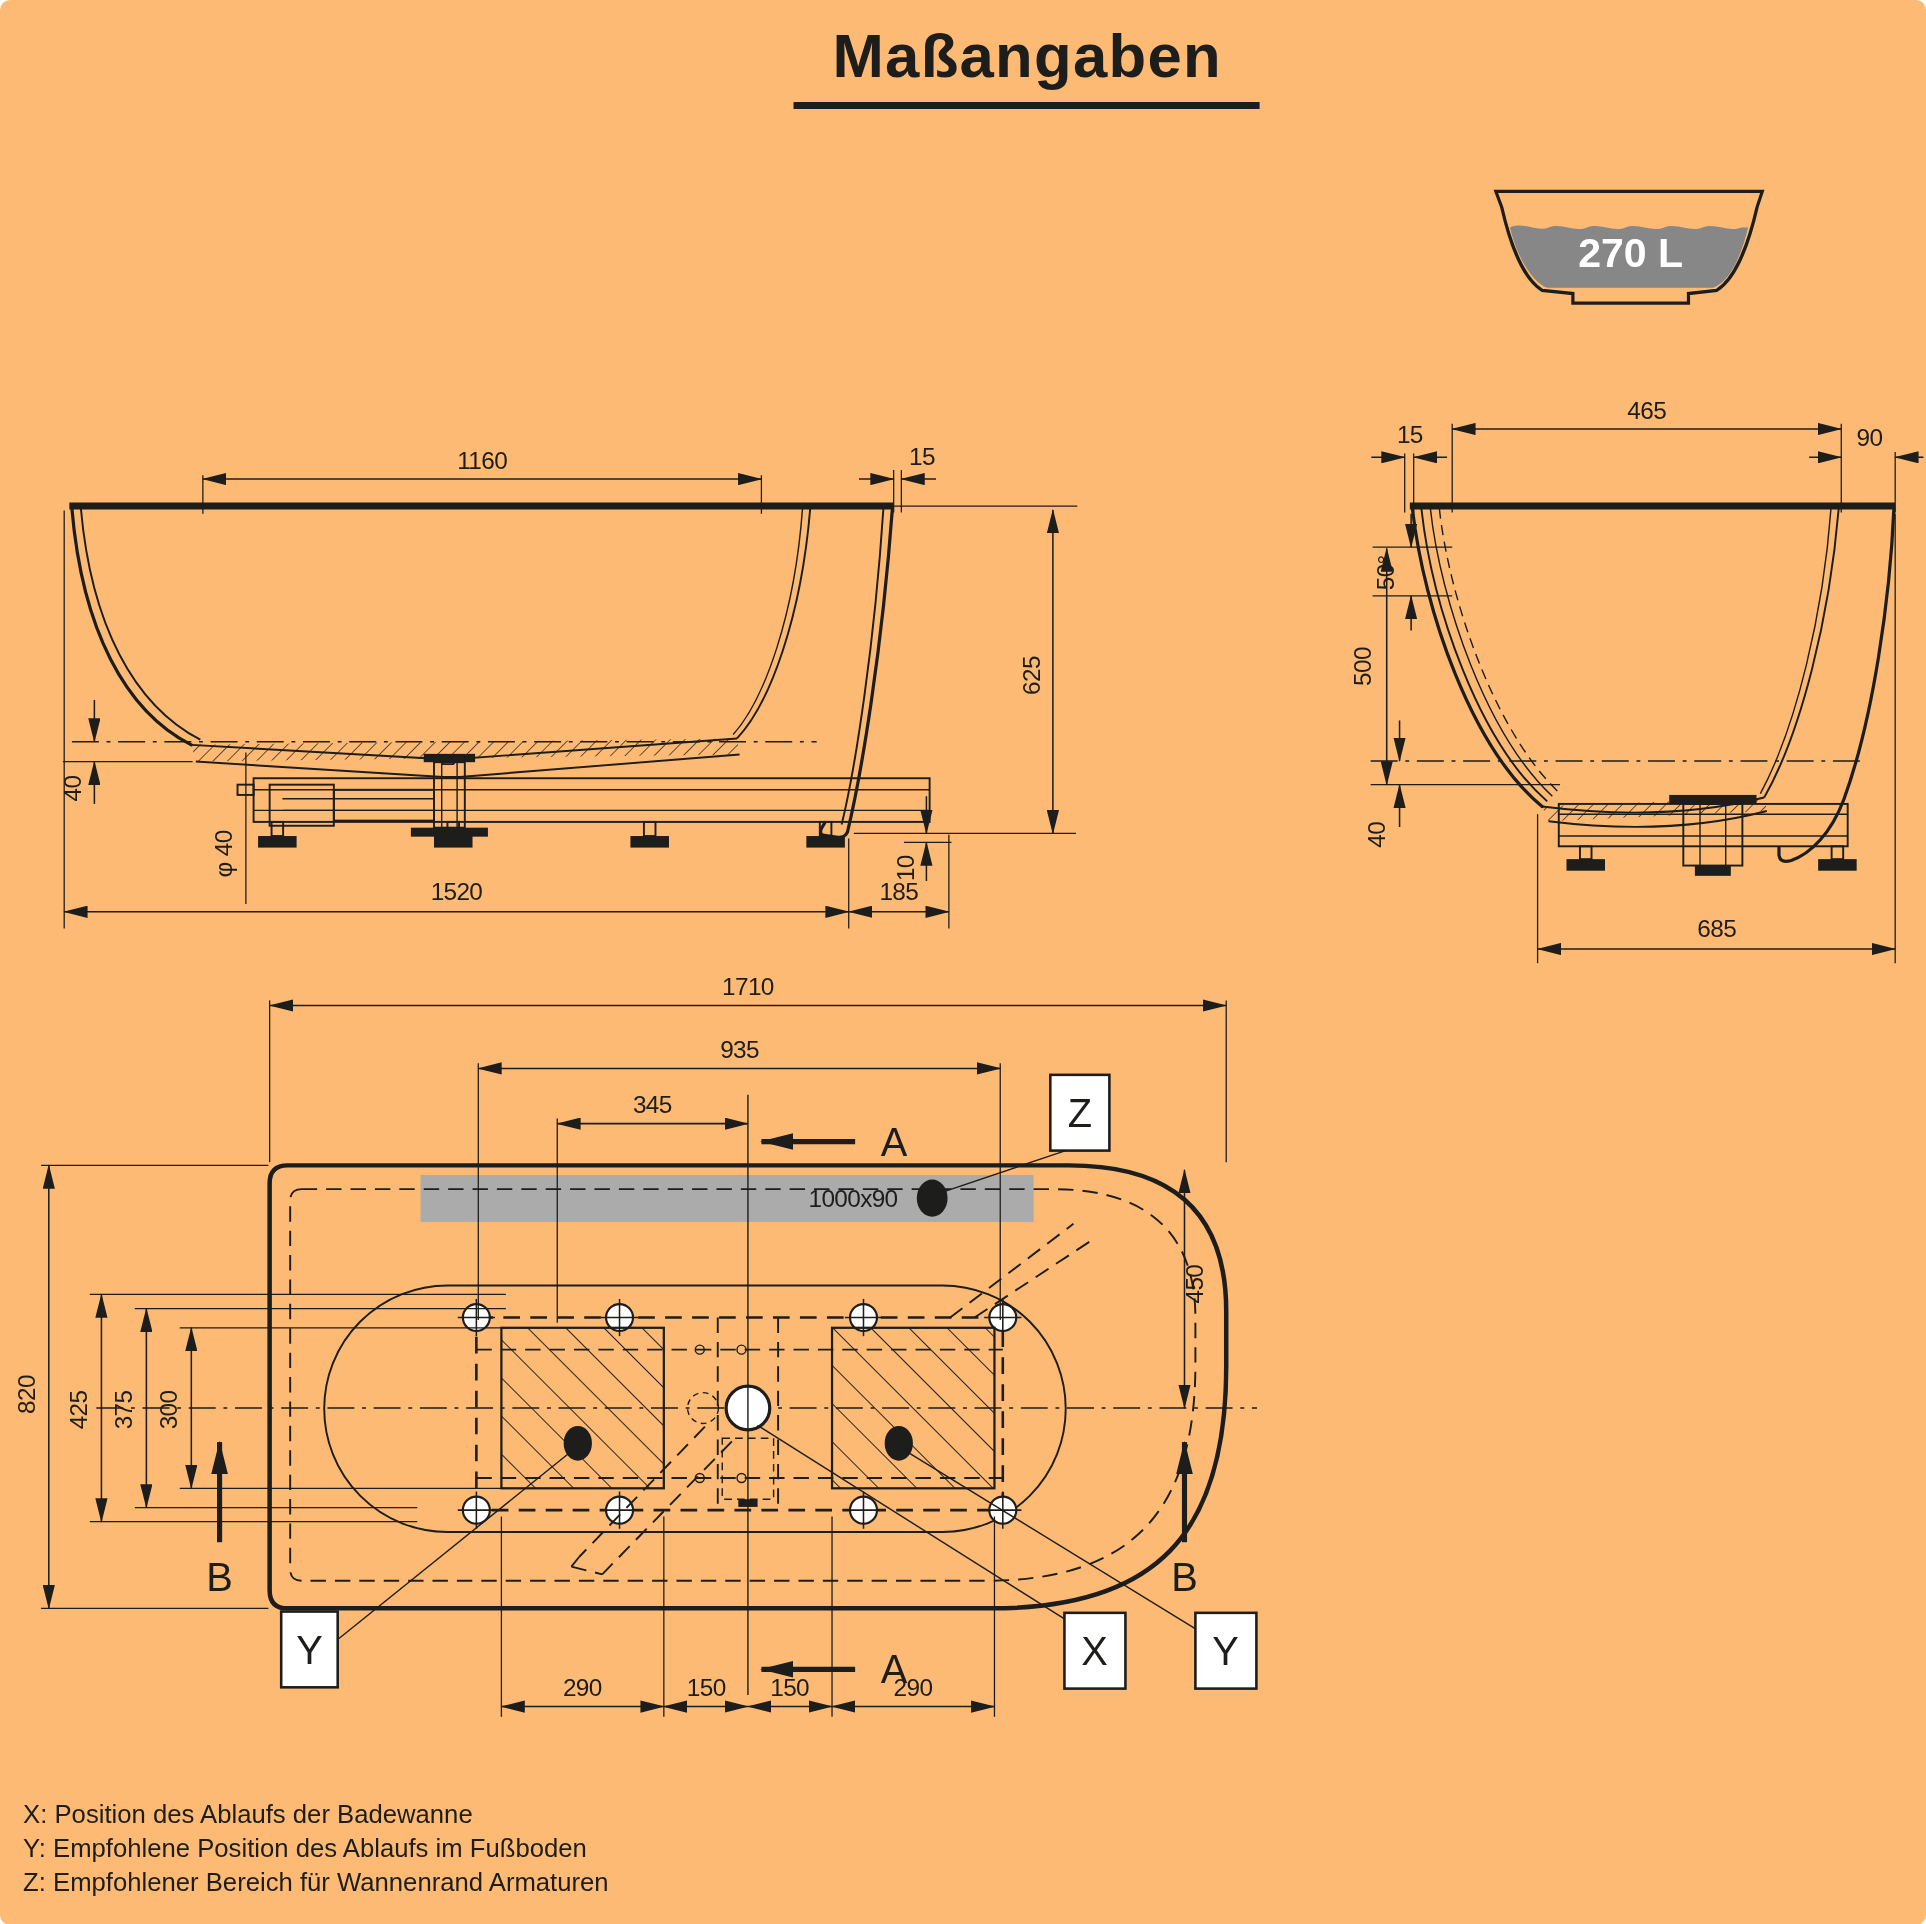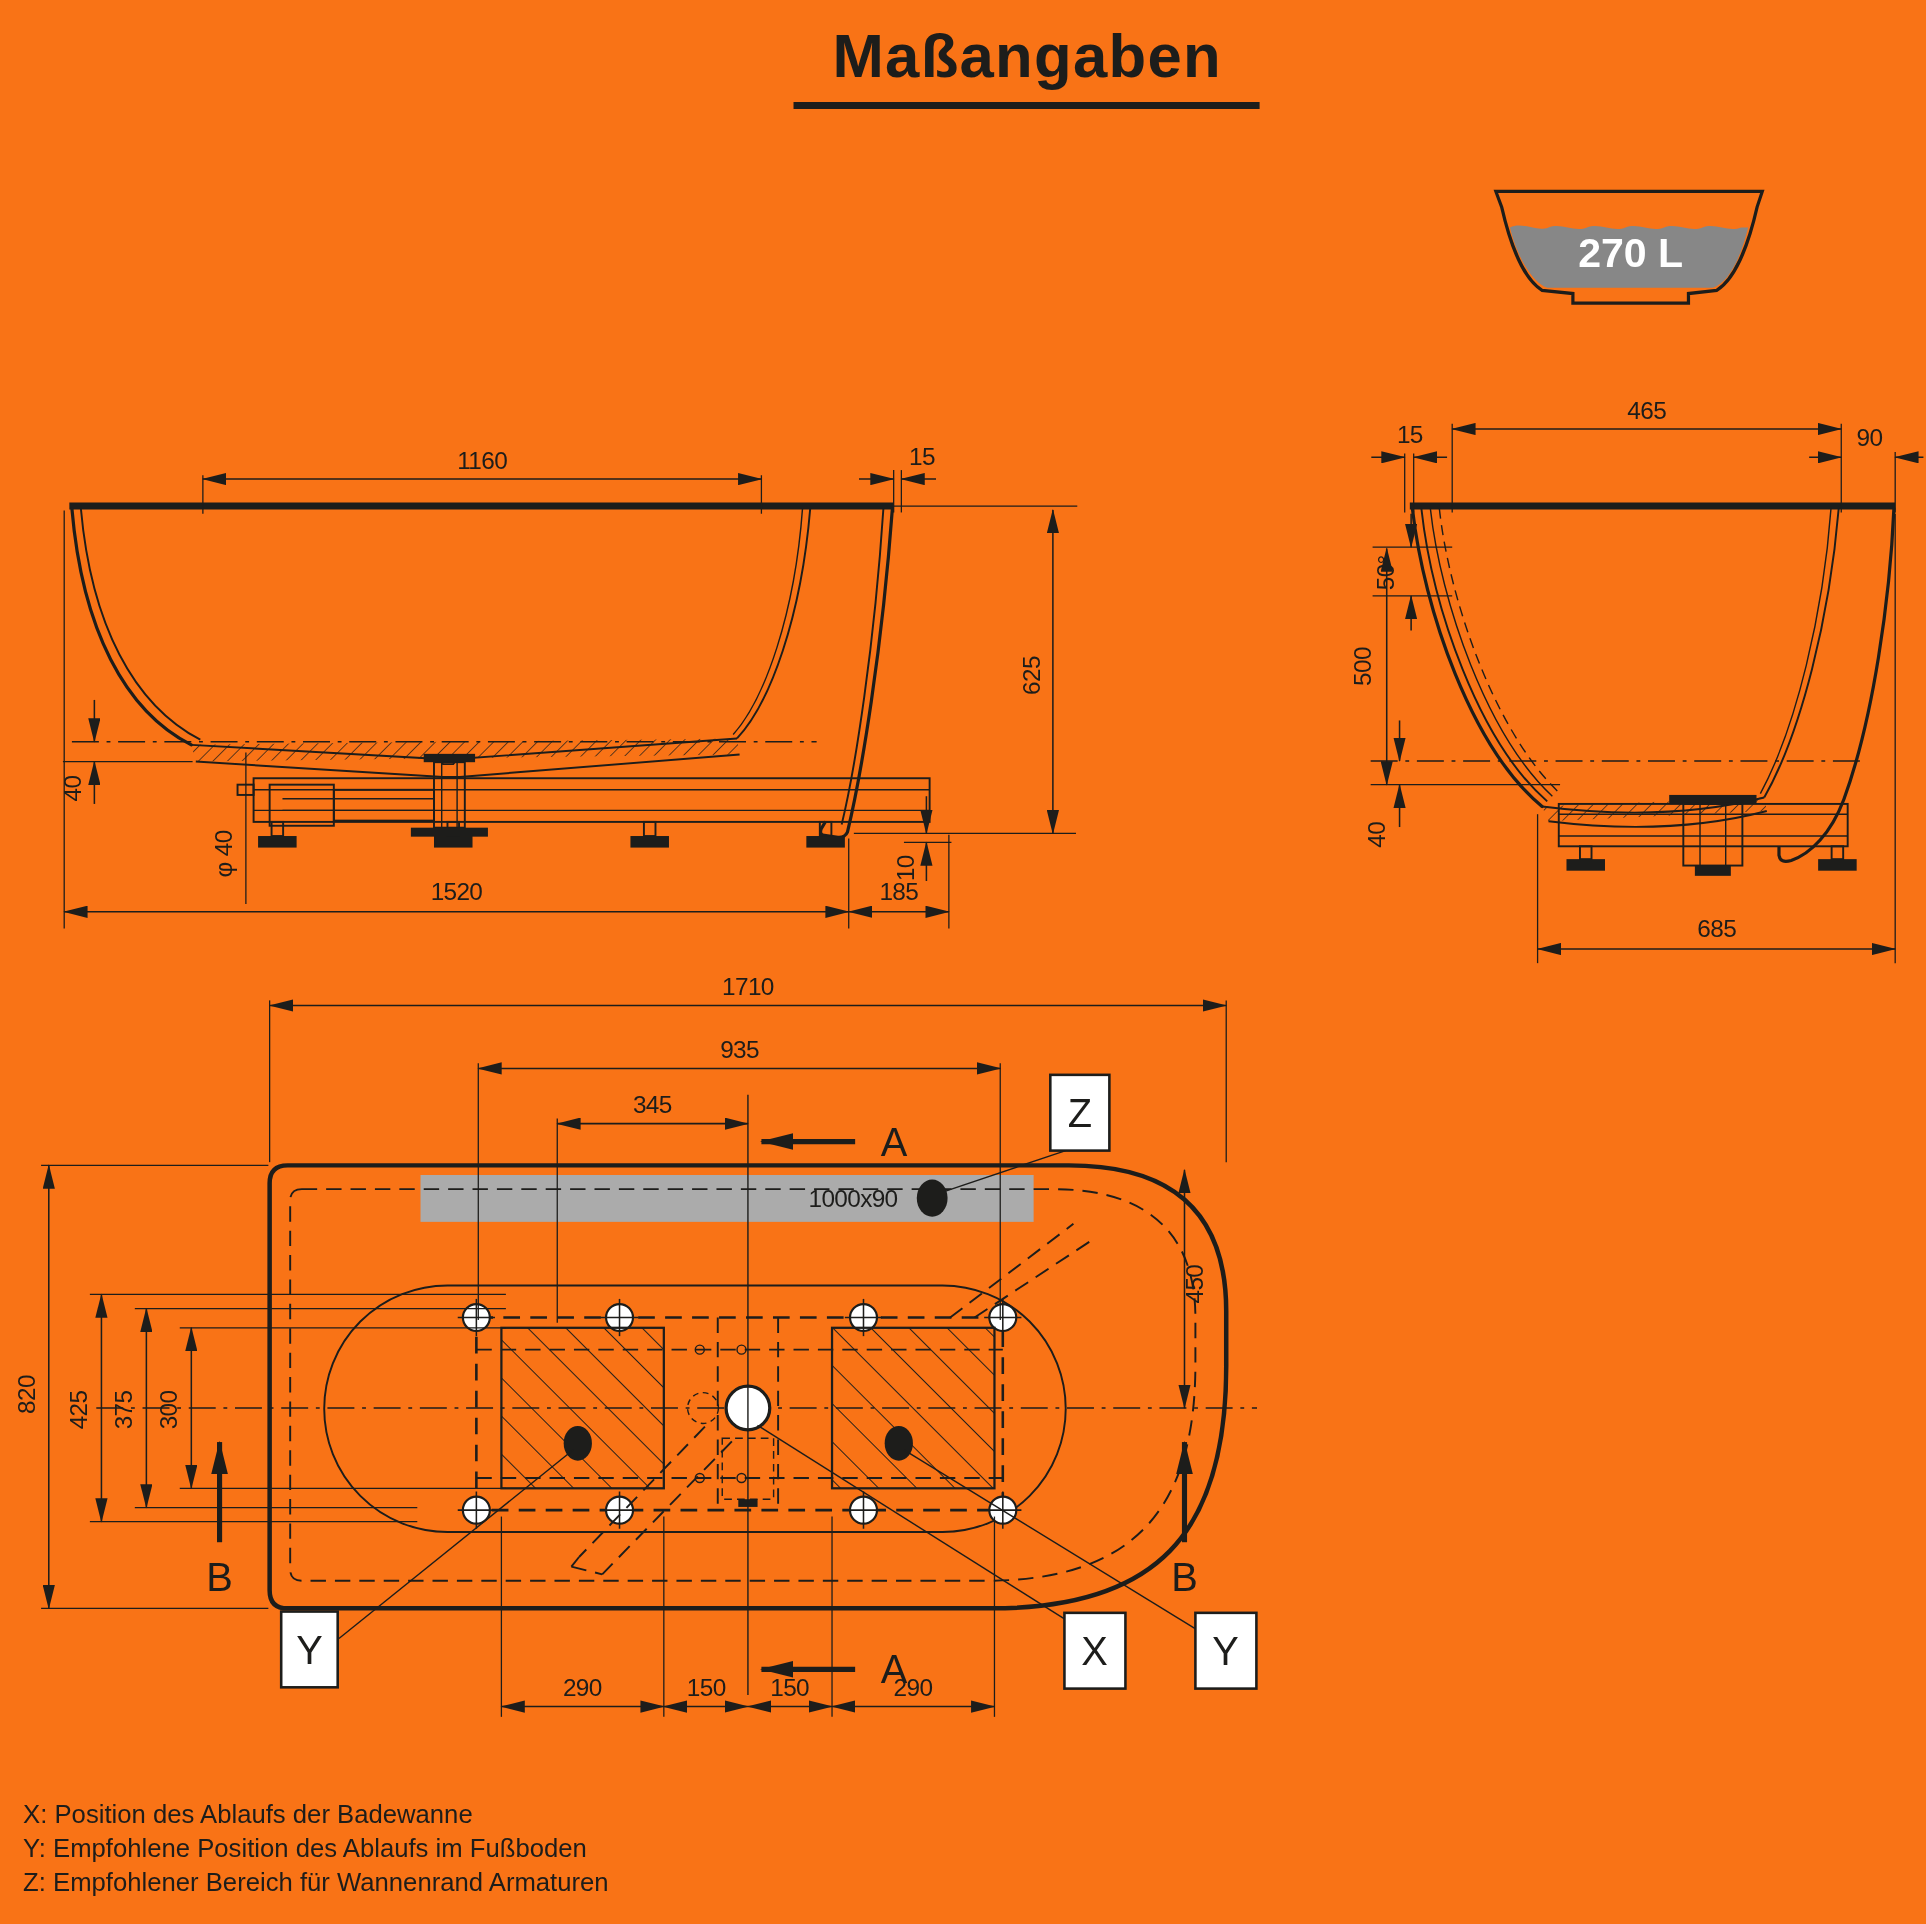--- a/index.html
+++ b/index.html
@@ -1,17 +1,17 @@
 <!DOCTYPE html>
 <html style="--line: #1d1d1b;font-size:10.3px"><head>
 <meta charset="utf-8">
 <style>
   :root { --line: #1d1d1b; }
   html,body { margin:0; padding:0; background:#ffffff; }
-  .page { width:1926px; height:1925px; position:relative; background:#f97316; }
+  .page { width:1926px; height:1925px; position:relative; background:#fdba74;border-radius:10px; }
   svg { display:block; }
   .ln   { stroke: var(--line); fill:none; stroke-width:5; stroke-linecap:round; }
   .ln2  { stroke: var(--line); fill:none; stroke-width:3; }
   .ln1  { stroke: var(--line); fill:none; stroke-width:2.2; }
   .thk  { stroke: var(--line); fill:none; stroke-width:11; }
   .thk7 { stroke: var(--line); fill:none; stroke-width:7; }
   .ext  { stroke: var(--line); fill:none; stroke-width:2; }
   .diml { stroke: var(--line); fill:none; stroke-width:2.4; }
   .dash { stroke: var(--line); fill:none; stroke-width:3; stroke-dasharray:24 14; }
   .dashf{ stroke: var(--line); fill:none; stroke-width:4; stroke-dasharray:26 16; }

